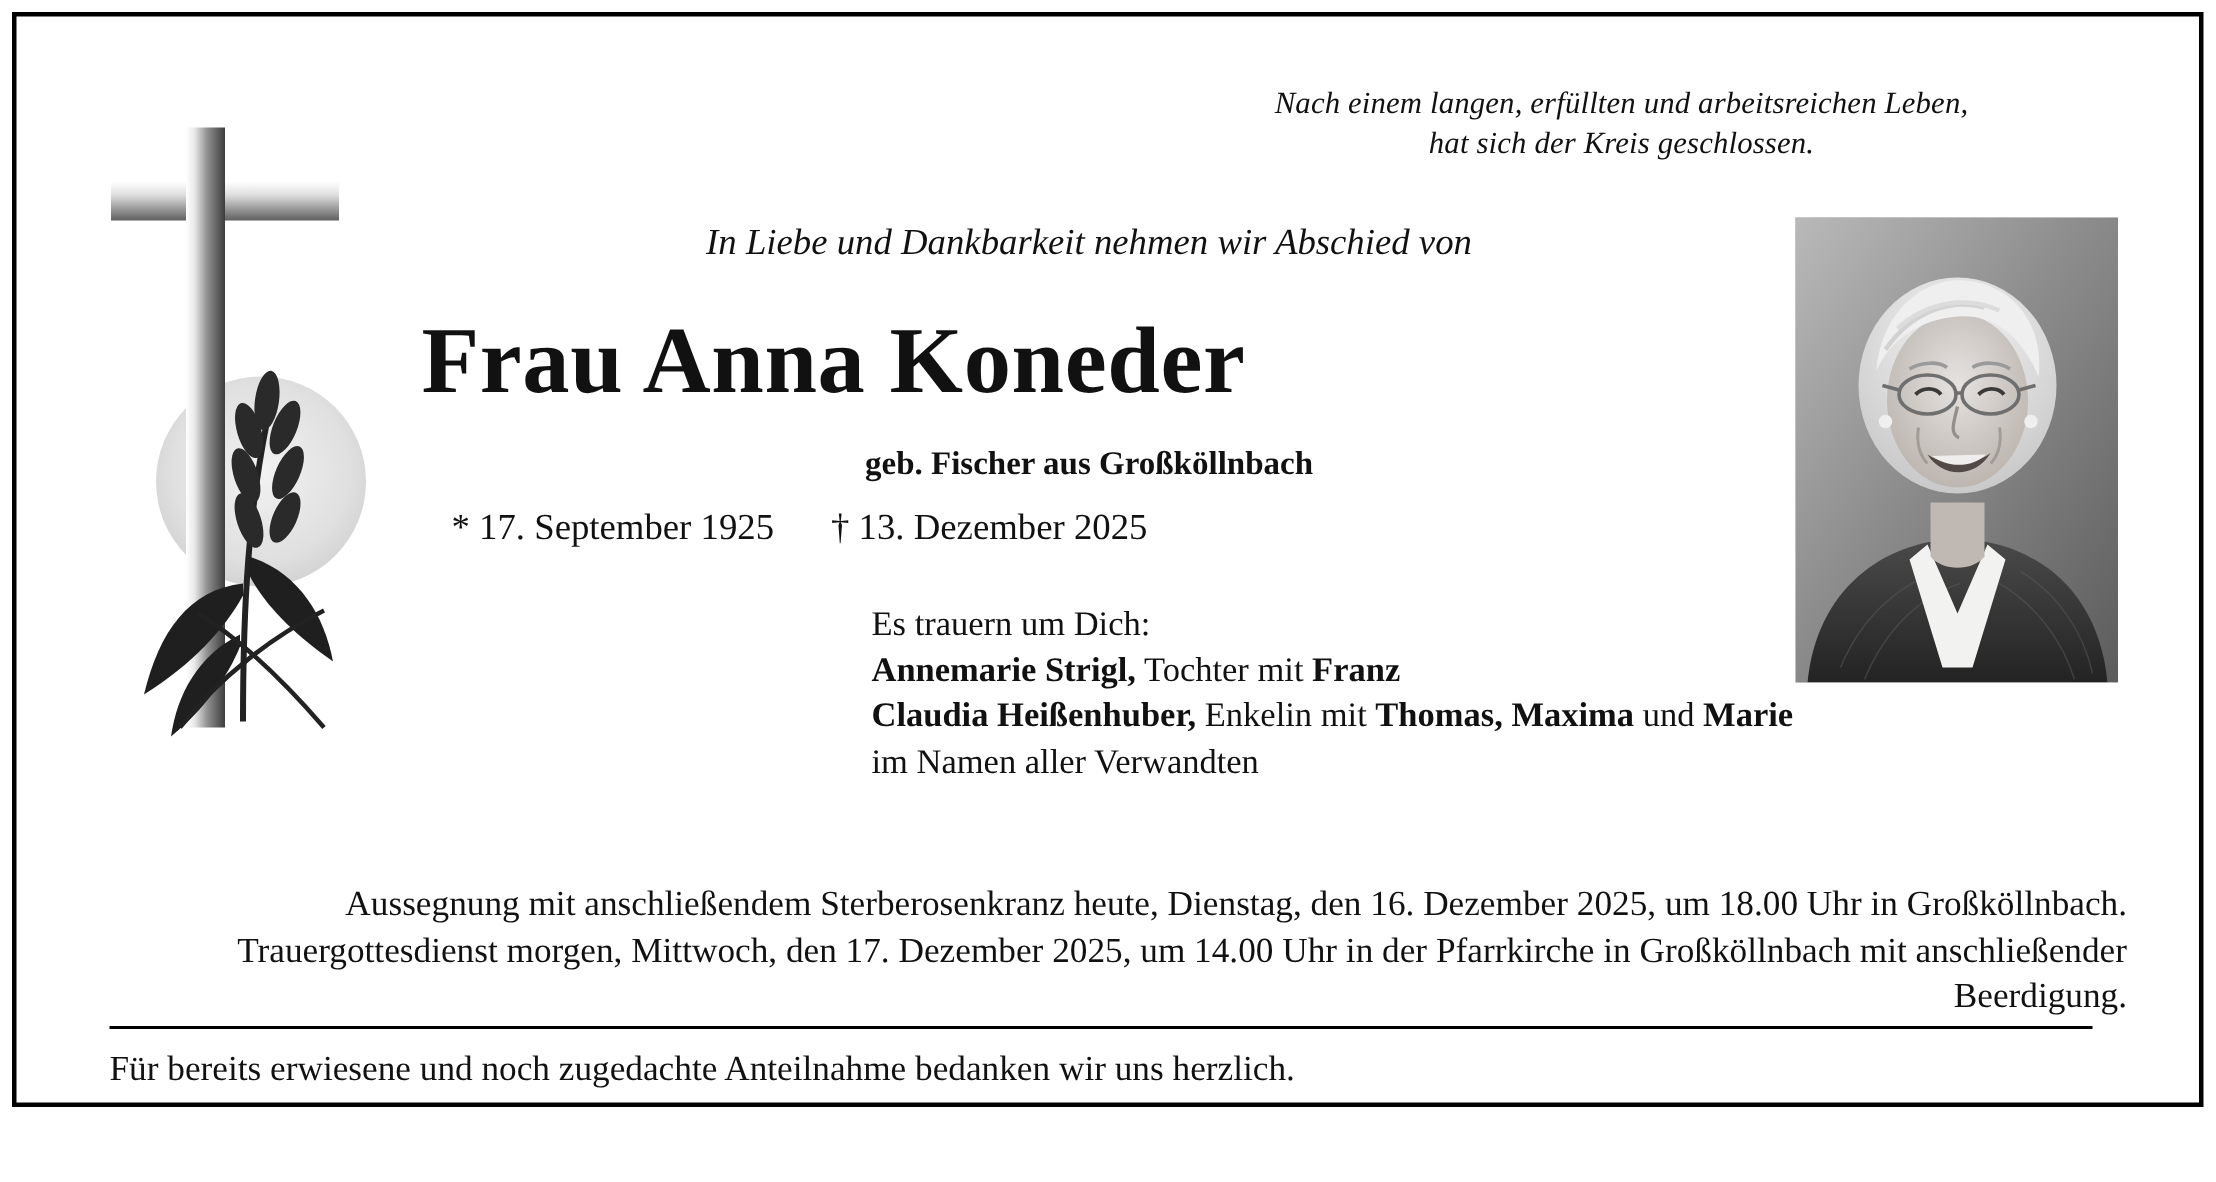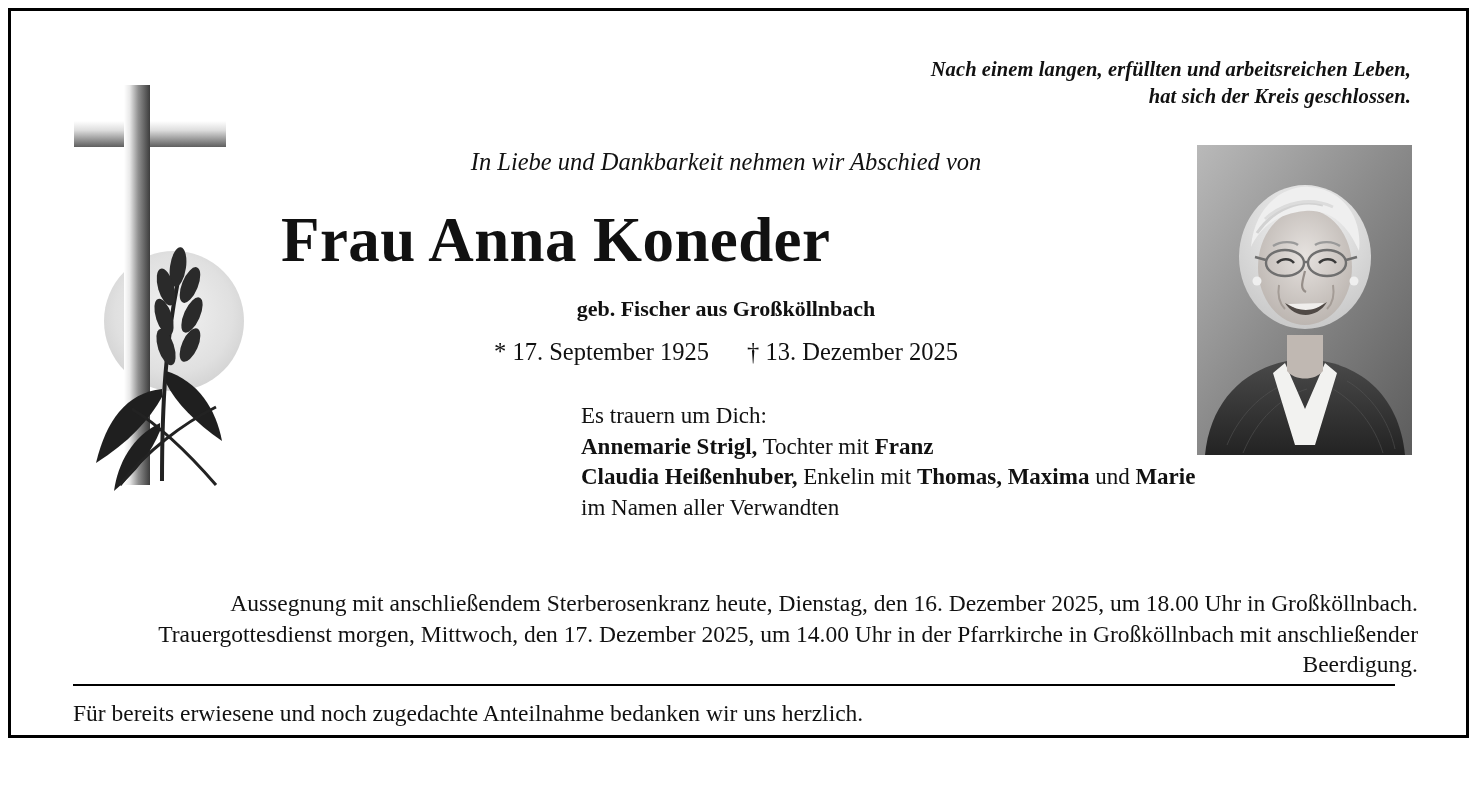--- a/index.html
+++ b/index.html
@@ -41,25 +41,25 @@
     width: 210px;
     height: 430px;
   }
 
   
   .intro {
     position: absolute;
     left: 740px;
     top: 45px;
     width: 660px;
-    text-align: right;
+    text-align: center;
     font-style: italic;
     font-size: 20.5px;
     line-height: 1.33;
-    font-weight: 700;
+    font-weight: 400;
     letter-spacing: 0.1px;
   }
   .abschied {
     position: absolute;
     left: 290px;
     top: 135px;
     width: 850px;
     text-align: center;
     font-size: 24.5px;
     line-height: 1.3;
@@ -83,21 +83,21 @@
     width: 850px;
     text-align: center;
     font-size: 22px;
     font-weight: 700;
   }
   .dates {
     position: absolute;
     left: 290px;
     top: 327px;
     width: 850px;
-    text-align: center;
+    text-align: left;
     font-size: 24.5px;
   }
   .dates .gap { display: inline-block; width: 38px; }
 
   .mourners {
     position: absolute;
     left: 570px;
     top: 390px;
     width: 860px;
     font-size: 23px;

